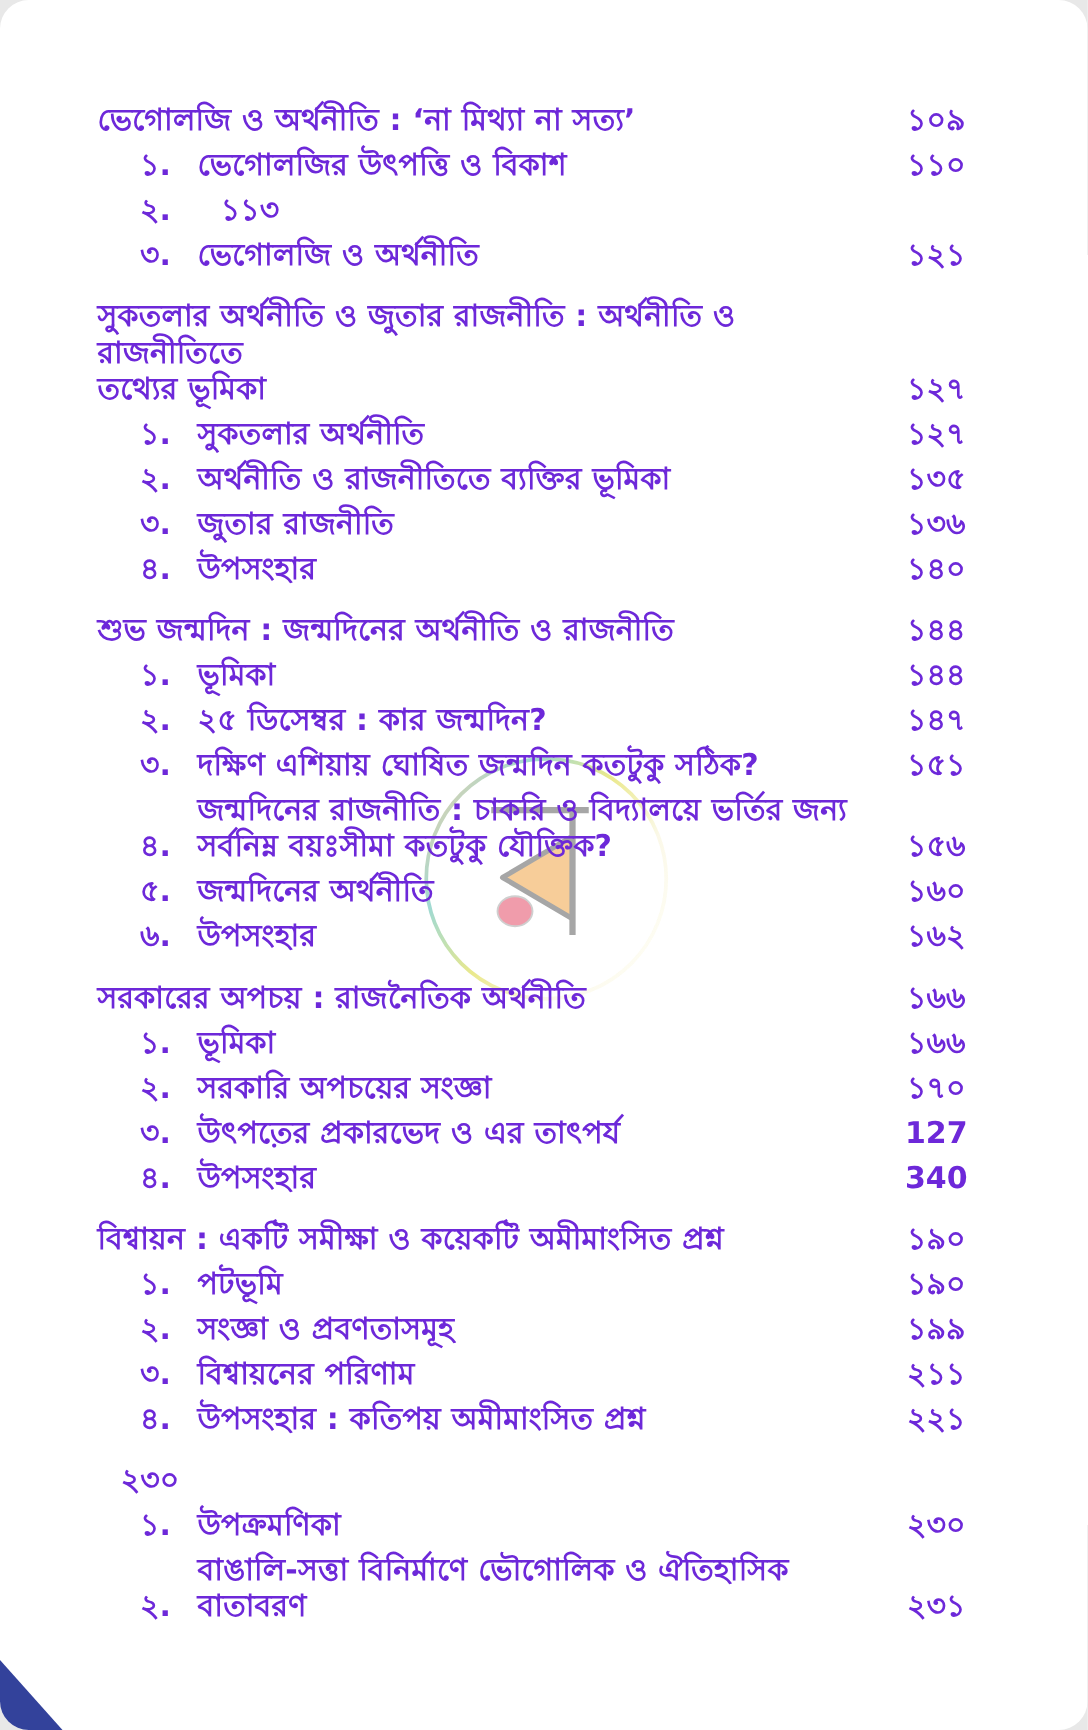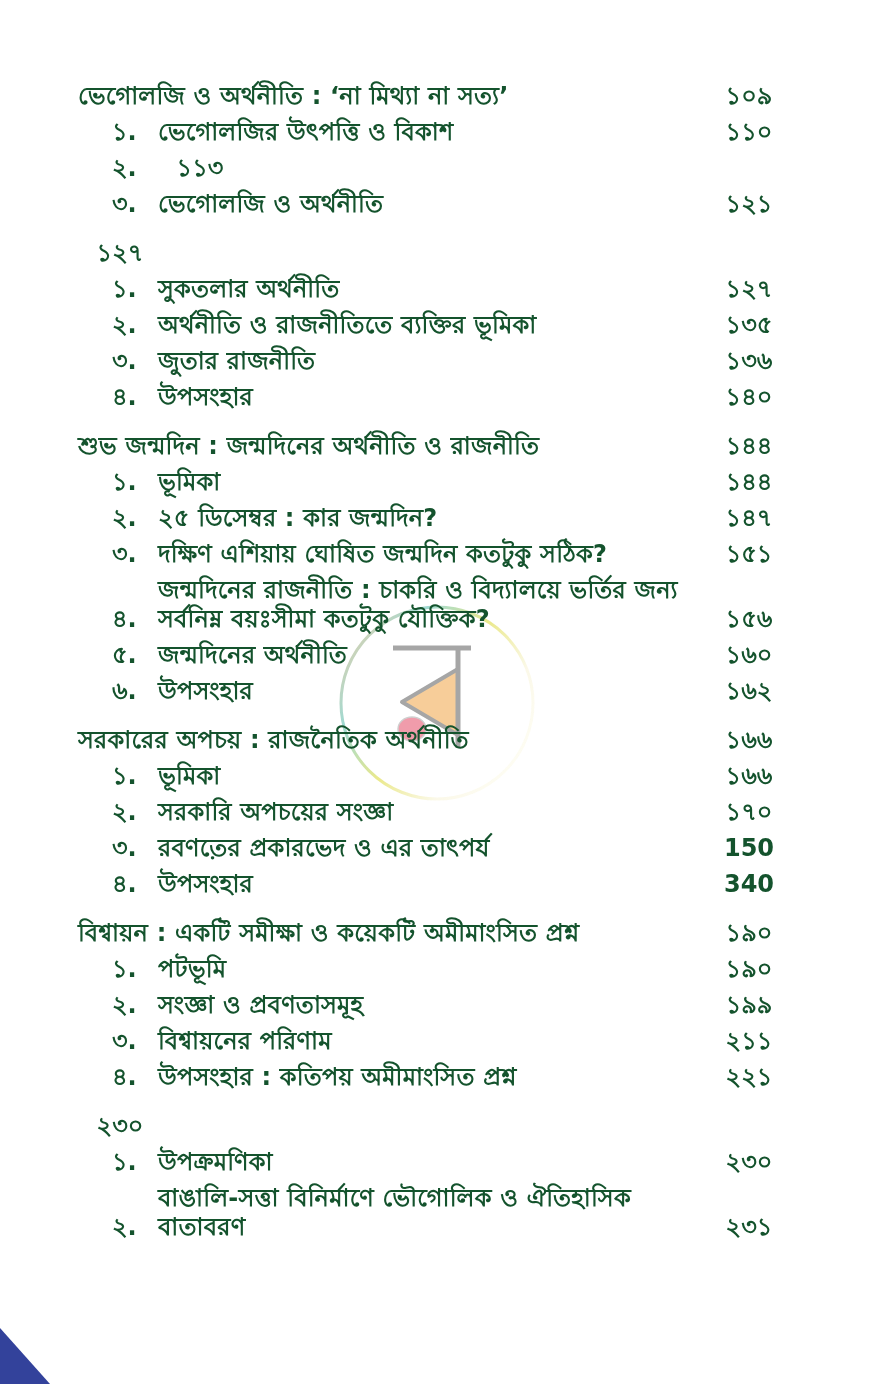--- a/index.html
+++ b/index.html
@@ -2,21 +2,22 @@
 <html><head>
 <meta charset="utf-8">
 <style>
   html,body{margin:0;padding:0;background:#e8e8e8;}
   .page{
     position:relative;
     width:870px;height:1384px;
     background:#ffffff;
     overflow:hidden;
     font-family:"DejaVu Sans","Liberation Sans",sans-serif;
-    color:#14532d;
+    color:#6d28d9;
+    border-radius:23px;
   }
   .watermark{
     position:absolute;left:337px;top:603px;width:200px;height:200px;
     opacity:.88;
   }
   .content{
     position:absolute;left:78px;top:82px;width:699px;
   }
   .section{margin-bottom:20px;}
   .row{display:flex;align-items:flex-end;margin-bottom:7px;}
@@ -85,20 +86,22 @@
           <span class="pnum">১১৩</span>
         </div>
         <div class="row item">
           <span class="num">৩.</span>
           <span class="title">ভেগোলজি ও অর্থনীতি</span>
           <span class="pnum">১২১</span>
         </div>
       </div>
       <div class="section">
         <div class="row heading">
+          <span class="title">সুকতলার অর্থনীতি ও জুতার রাজনীতি : অর্থনীতি ও রাজনীতিতে
+তথ্যের ভূমিকা</span>
           <span class="pnum">১২৭</span>
         </div>
         <div class="row item">
           <span class="num">১.</span>
           <span class="title">সুকতলার অর্থনীতি</span>
           <span class="pnum">১২৭</span>
         </div>
         <div class="row item">
           <span class="num">২.</span>
           <span class="title">অর্থনীতি ও রাজনীতিতে ব্যক্তির ভূমিকা</span>
@@ -162,22 +165,22 @@
           <span class="title">ভূমিকা</span>
           <span class="pnum">১৬৬</span>
         </div>
         <div class="row item">
           <span class="num">২.</span>
           <span class="title">সরকারি অপচয়ের সংজ্ঞা</span>
           <span class="pnum">১৭০</span>
         </div>
         <div class="row item">
           <span class="num">৩.</span>
-          <span class="title">রবণত়ের প্রকারভেদ ও এর তাৎপর্য</span>
-          <span class="pnum">150</span>
+          <span class="title">উৎপত়ের প্রকারভেদ ও এর তাৎপর্য</span>
+          <span class="pnum">127</span>
         </div>
         <div class="row item">
           <span class="num">৪.</span>
           <span class="title">উপসংহার</span>
           <span class="pnum">340</span>
         </div>
       </div>
       <div class="section">
         <div class="row heading">
           <span class="title">বিশ্বায়ন : একটি সমীক্ষা ও কয়েকটি অমীমাংসিত প্রশ্ন</span>

